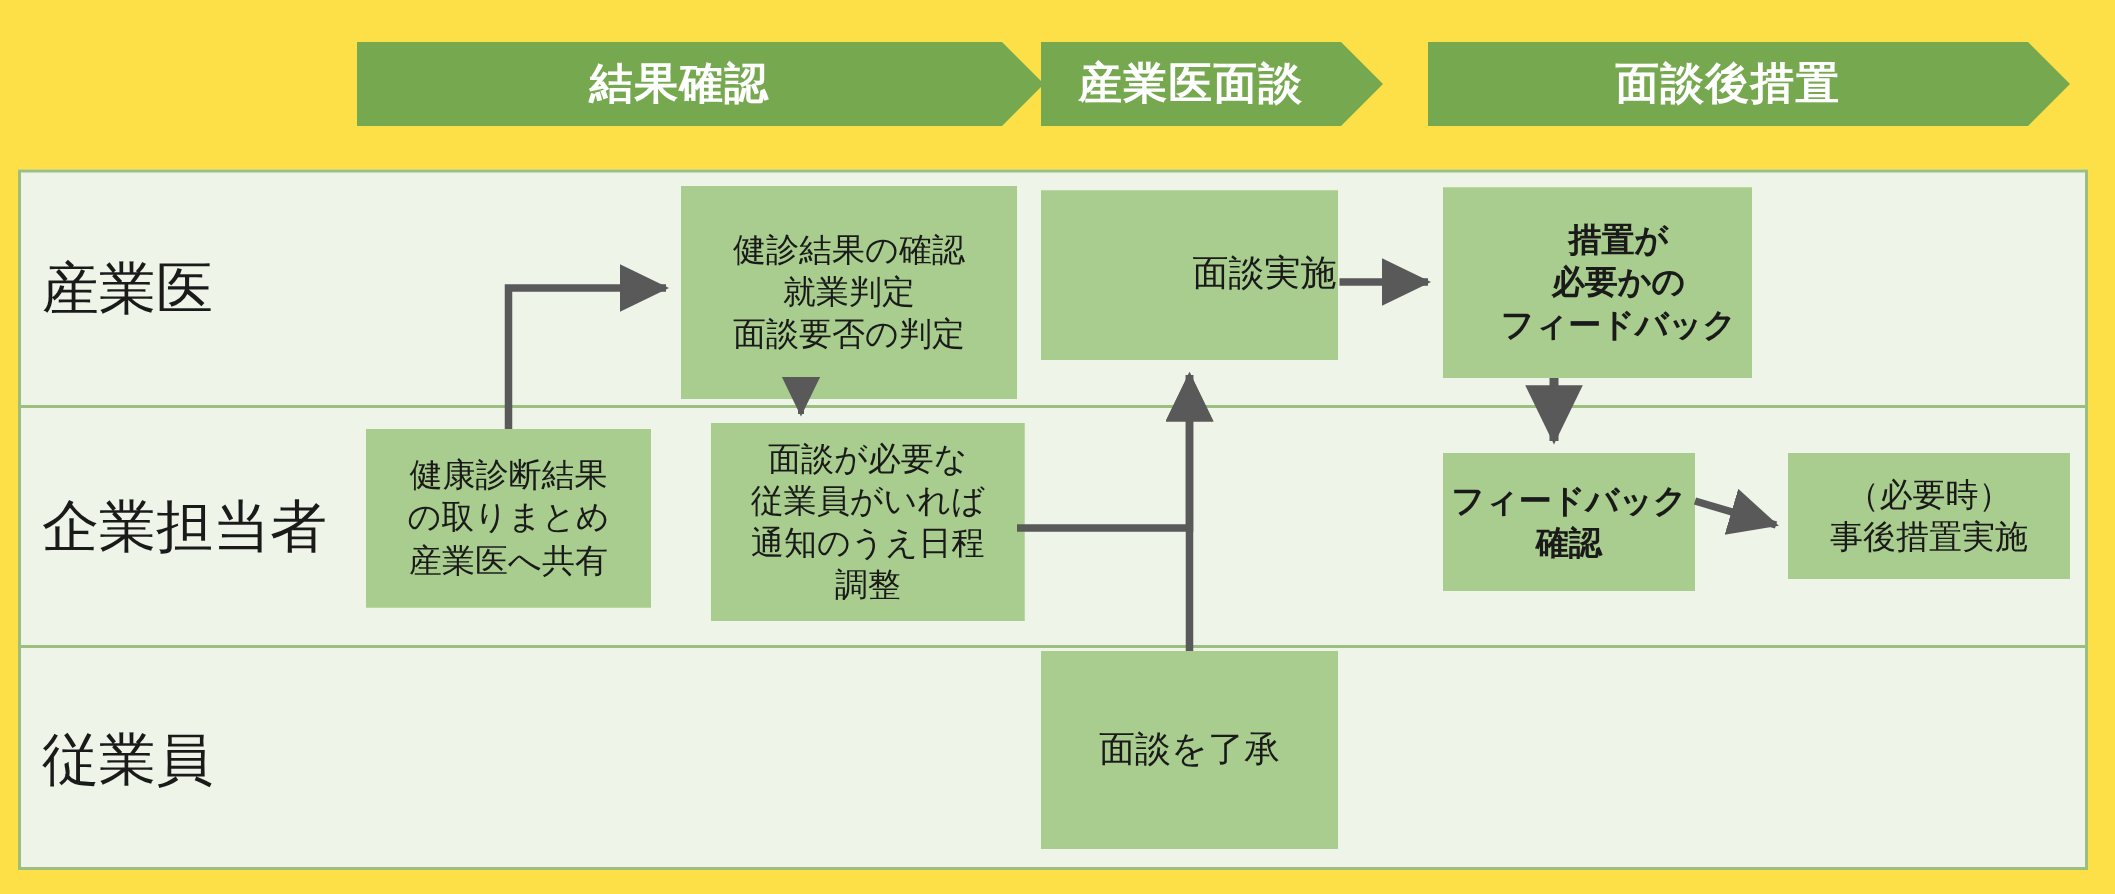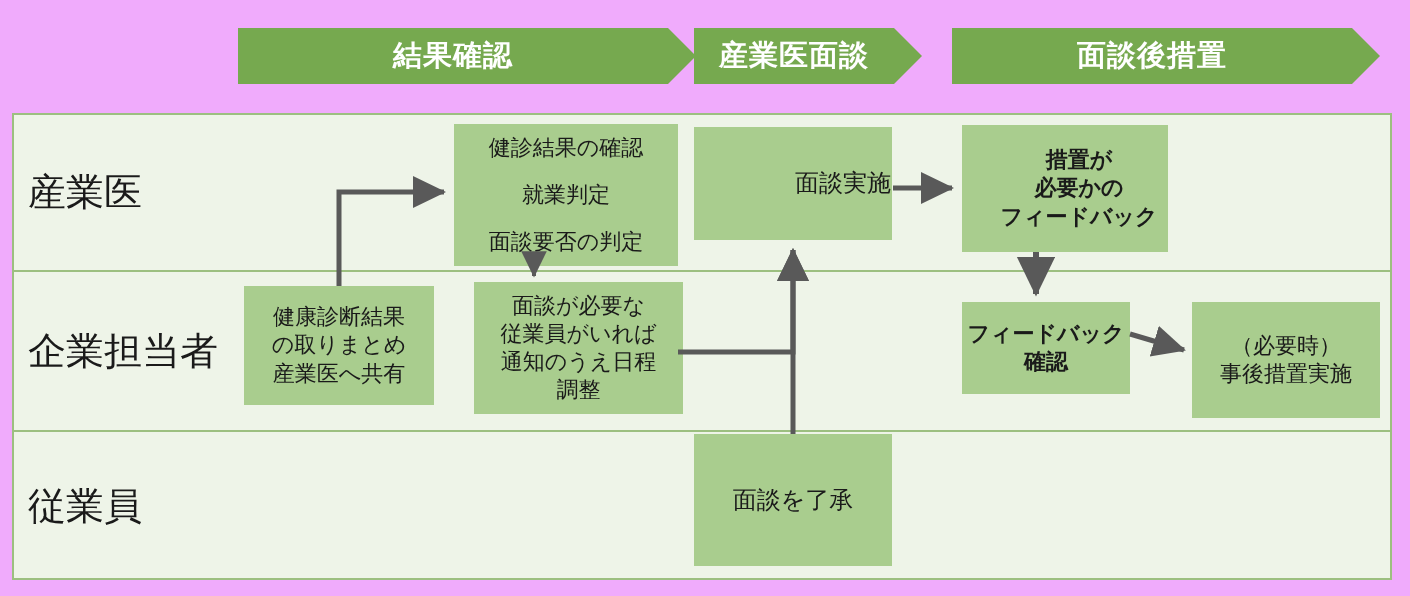--- a/index.html
+++ b/index.html
@@ -9,21 +9,21 @@
   }
   body {
     font-family: "Liberation Sans", sans-serif;
     color: #1a1a1a;
   }
   #canvas {
     position: relative;
     width: 1410px;
     height: 596px;
     overflow: hidden;
-    background: #f0abfc;
+    background: #fde047;
   }
 
   
   .phase {
     position: absolute;
     height: 56px;
     display: flex;
     align-items: center;
     justify-content: center;
     color: #ffffff;
@@ -89,27 +89,27 @@
     flex-direction: column;
     align-items: center;
     justify-content: center;
     text-align: center;
     font-size: 22px;
     line-height: 1.28;
     color: #1a1a1a;
     z-index: 3;
   }
   .box .line { display: block; white-space: nowrap; }
-  .box.b-kenshin   { left: 454px; top: 124px; width: 224px; height: 142px; gap: 19px; }
+  .box.b-kenshin   { left: 454px; top: 124px; width: 224px; height: 142px; }
   .box.b-mendan    { left: 694px; top: 127px; width: 198px; height: 113px; font-size: 24px; align-items: flex-end; }
   .box.b-sochi     { left: 962px; top: 125px; width: 206px; height: 127px; font-weight: bold; padding-left: 28px; }
   .box.b-torimatome{ left: 244px; top: 286px; width: 190px; height: 119px; }
   .box.b-tsuuchi   { left: 474px; top: 282px; width: 209px; height: 132px; }
   .box.b-fbkakunin { left: 962px; top: 302px; width: 168px; height: 92px; font-weight: bold; }
-  .box.b-jigo      { left: 1192px; top: 302px; width: 188px; height: 116px; }
+  .box.b-jigo      { left: 1192px; top: 302px; width: 188px; height: 84px; }
   .box.b-ryoushou  { left: 694px; top: 434px; width: 198px; height: 132px; font-size: 24px; }
 
   
   svg.arrows {
     position: absolute;
     left: 0;
     top: 0;
     width: 1410px;
     height: 596px;
     z-index: 5;

